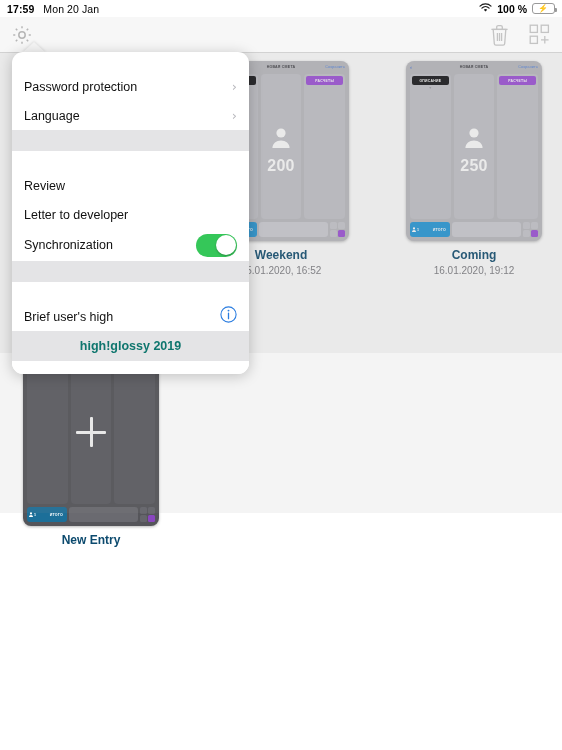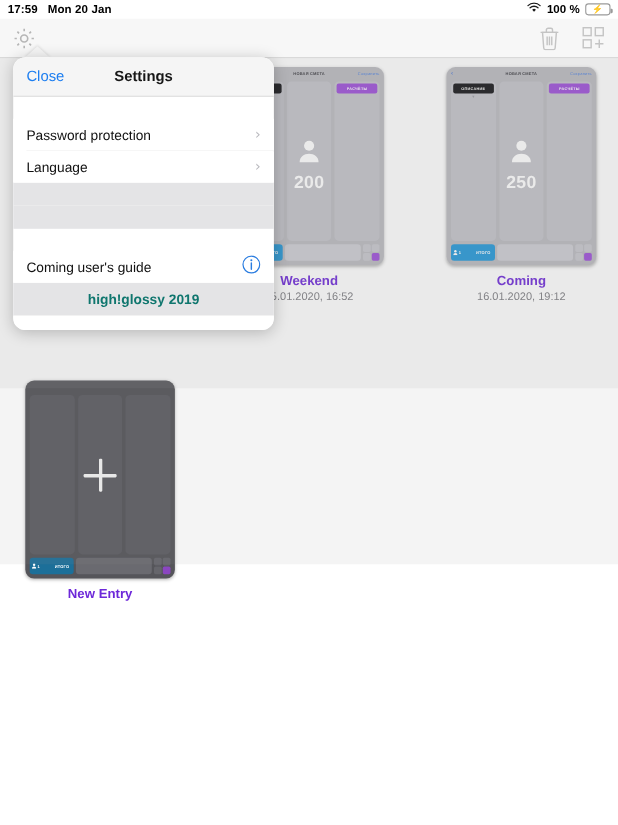--- a/index.html
+++ b/index.html
@@ -18,21 +18,21 @@
   
   .statusbar {
     position: absolute; top: 0; left: 0;
     width: 562px; height: 17px;
     display: flex; align-items: center;
     font-size: 10.5px; color: #000;
     padding: 0 7px;
     z-index: 5;
   }
   .sb-time { font-weight: 600; letter-spacing: .1px; }
-  .sb-date { font-weight: 700; margin-left: 9px; letter-spacing: .1px; }
+  .sb-date { font-weight: 400; margin-left: 9px; letter-spacing: .1px; }
   .sb-right { margin-left: auto; display: flex; align-items: center; gap: 5px; }
   .sb-pct { font-weight: 600; font-size: 10.5px; }
   .wifi-ico { display: block; }
   .batt {
     width: 23px; height: 11px;
     border: 1px solid #9a9a9a; border-radius: 3px;
     position: relative; padding: 1px;
   }
   .batt::after {
     content: ""; position: absolute; right: -3px; top: 3.5px;
@@ -148,21 +148,21 @@
   .bb-field { flex: 1; height: 100%; background: #ccccd2; border-radius: 3px; }
   .bb-pad {
     width: 15px; height: 100%;
     display: grid; grid-template-columns: 1fr 1fr; grid-template-rows: 1fr 1fr;
     gap: 1px;
   }
   .bb-key { background: #c6c6cc; border-radius: 1.5px; }
   .bb-key.purple { background: #9b4dd8; }
 
   .thumb-label {
-    margin-top: 7px; font-size: 12px; font-weight: 700; color: #6d28d9;
+    margin-top: 7px; font-size: 12px; font-weight: 700; color: #0c4a6e;
   }
   .thumb-date {
     margin-top: 3px; font-size: 10px; color: #7d7d82;
   }
 
   
   .thumb.dark { background: #55555a; }
   .thumb.dark .col { background: #5d5d62; }
   .thumb.dark .bb-blue { background: #1c6f99; }
   .thumb.dark .bb-field { background: #6a6a70; }
@@ -494,45 +494,57 @@
 
   </div>
 
   <div class="dim"></div>
   <div class="dim-lower"></div>
 
   <div class="popover-wrap">
     <div class="pop-arrow"></div>
     <div class="popover">
 
-      <div class="pop-header">
-        <span class="pop-close">Close</span>
-        <span class="pop-title">Settings</span>
-      </div>
 
       <div class="pop-body">
         <div class="pop-row">
           <span class="pop-label">Password protection</span>
           <span class="chev">›</span>
           <span class="sep"></span>
         </div>
         <div class="pop-row last">
           <span class="pop-label">Language</span>
           <span class="chev">›</span>
         </div>
       </div>
 
       <div class="pop-gap"></div>
 
+      <div class="pop-body">
+        <div class="pop-row">
+          <span class="pop-label">Review</span>
+          <span class="sep"></span>
+        </div>
+        <div class="pop-row">
+          <span class="pop-label">Letter to developer</span>
+          <span class="sep"></span>
+        </div>
+        <div class="pop-row sync last">
+          <span class="pop-label">Synchronization</span>
+          <span class="switch">
+            <span class="knob"></span>
+          </span>
+        </div>
+      </div>
 
       <div class="pop-gap"></div>
 
       <div class="pop-body">
         <div class="pop-row last">
-          <span class="pop-label">Coming user's guide</span>
+          <span class="pop-label">Brief user's high</span>
           <span class="info-ico">
             <svg width="17" height="17" viewBox="0 0 17 17">
               <circle cx="8.5" cy="8.5" r="7.6" fill="none" stroke="#2b7de0" stroke-width="1.1"></circle>
               <circle cx="8.5" cy="4.6" r=".95" fill="#2b7de0"></circle>
               <path d="M8.5 7.1v5.6" stroke="#2b7de0" stroke-width="1.3" stroke-linecap="round"></path>
             </svg>
           </span>
         </div>
       </div>
 

